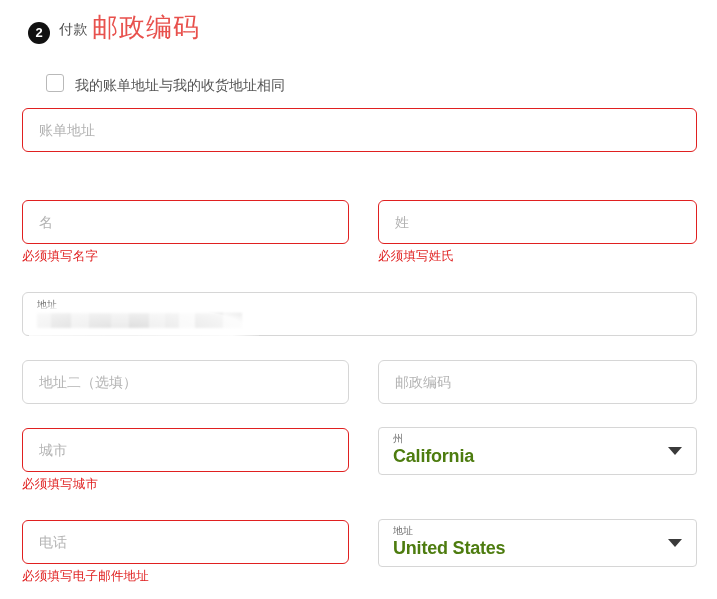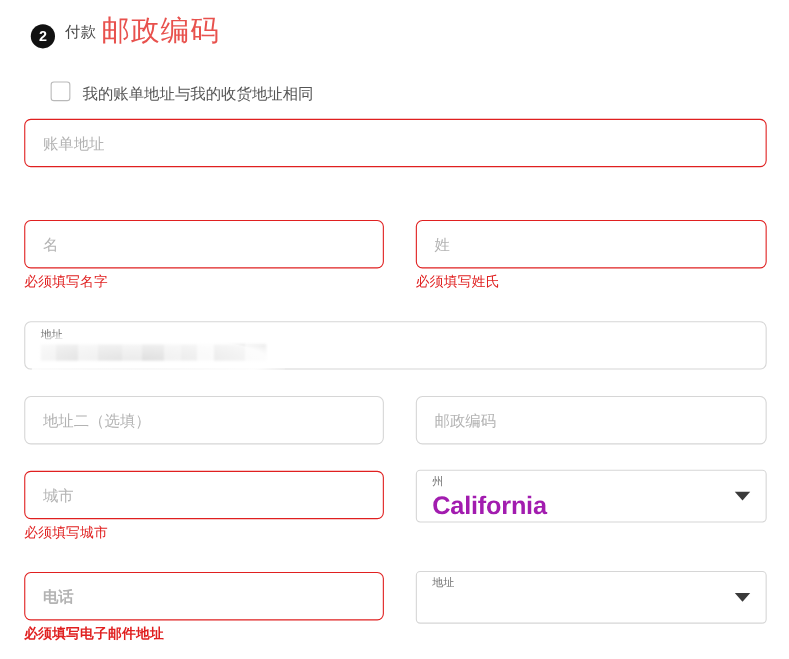--- a/index.html
+++ b/index.html
@@ -188,23 +188,23 @@
     display: block;
   }
   .select-label {
     font-size: 10px;
     color: #6f6f6f;
     line-height: 1.2;
     display: block;
   }
   .select-value {
     display: block;
-    font-size: 23px;
+    font-size: 18px;
     font-weight: bold;
-    color: #a21caf;
+    color: #4d7c0f;
     line-height: 1.25;
     margin-top: 0px;
     letter-spacing: -0.2px;
   }
   .select-arrow {
     position: absolute;
     right: 14px;
     top: 50%;
     transform: translateY(-50%);
     width: 0;
@@ -216,21 +216,21 @@
 
   
   #field-email        { left: 22px;  top: 108px; width: 675px; }
   #field-firstname    { left: 22px;  top: 200px; width: 327px; }
   #field-lastname     { left: 378px; top: 200px; width: 319px; }
   #field-address1     { left: 22px;  top: 292px; width: 675px; }
   #field-address2     { left: 22px;  top: 360px; width: 327px; }
   #field-postalcode   { left: 378px; top: 360px; width: 319px; }
   #field-city         { left: 22px;  top: 428px; width: 327px; }
   #field-state        { left: 378px; top: 427px; width: 319px; }
-  #field-phone        { left: 22px;  top: 520px; width: 327px; font-weight: bold; }
+  #field-phone        { left: 22px;  top: 520px; width: 327px; }
   #field-country      { left: 378px; top: 519px; width: 319px; }
 </style>
 </head>
 <body>
 
 <div class="page">
 
   <div class="section-header">
     <span class="step-badge">2</span>
     <span class="step-title">付款</span>
@@ -302,17 +302,18 @@
   <div class="field" id="field-phone">
     <div class="field-box error">
       <span class="placeholder">电话</span>
     </div>
     <div class="error-text">必须填写电子邮件地址</div>
   </div>
 
   <div class="field" id="field-country">
     <div class="select-box">
       <span class="select-label">地址</span>
+      <span class="select-value">United States</span>
       <span class="select-arrow"></span>
     </div>
   </div>
 
 </div>
 
 </body></html>

